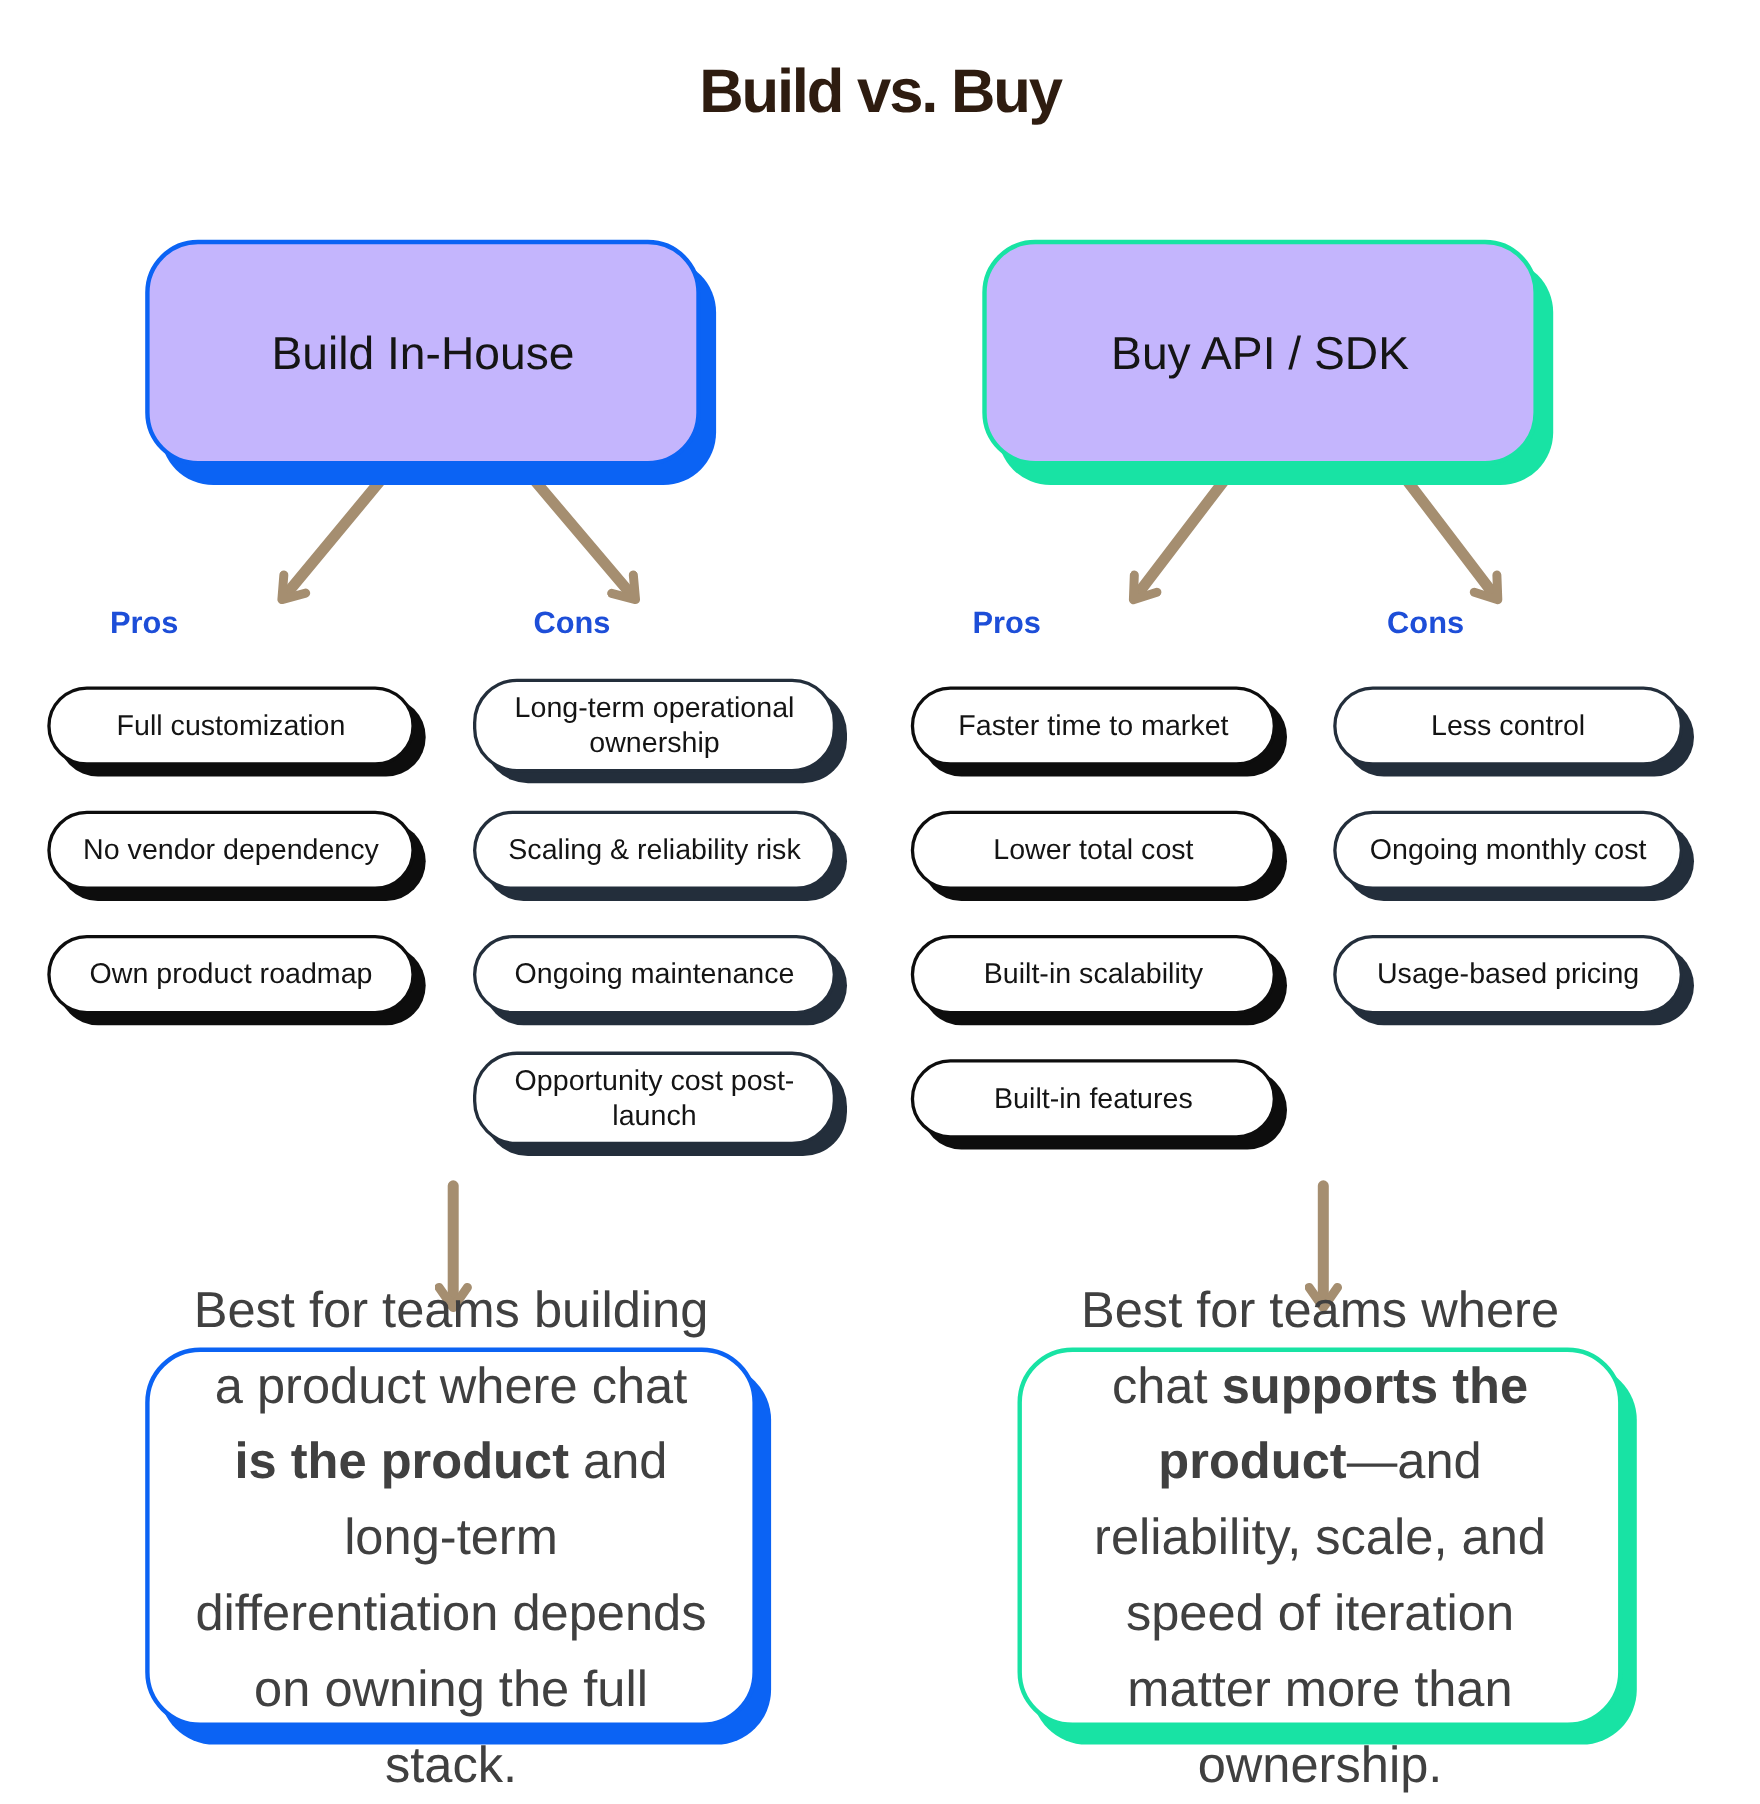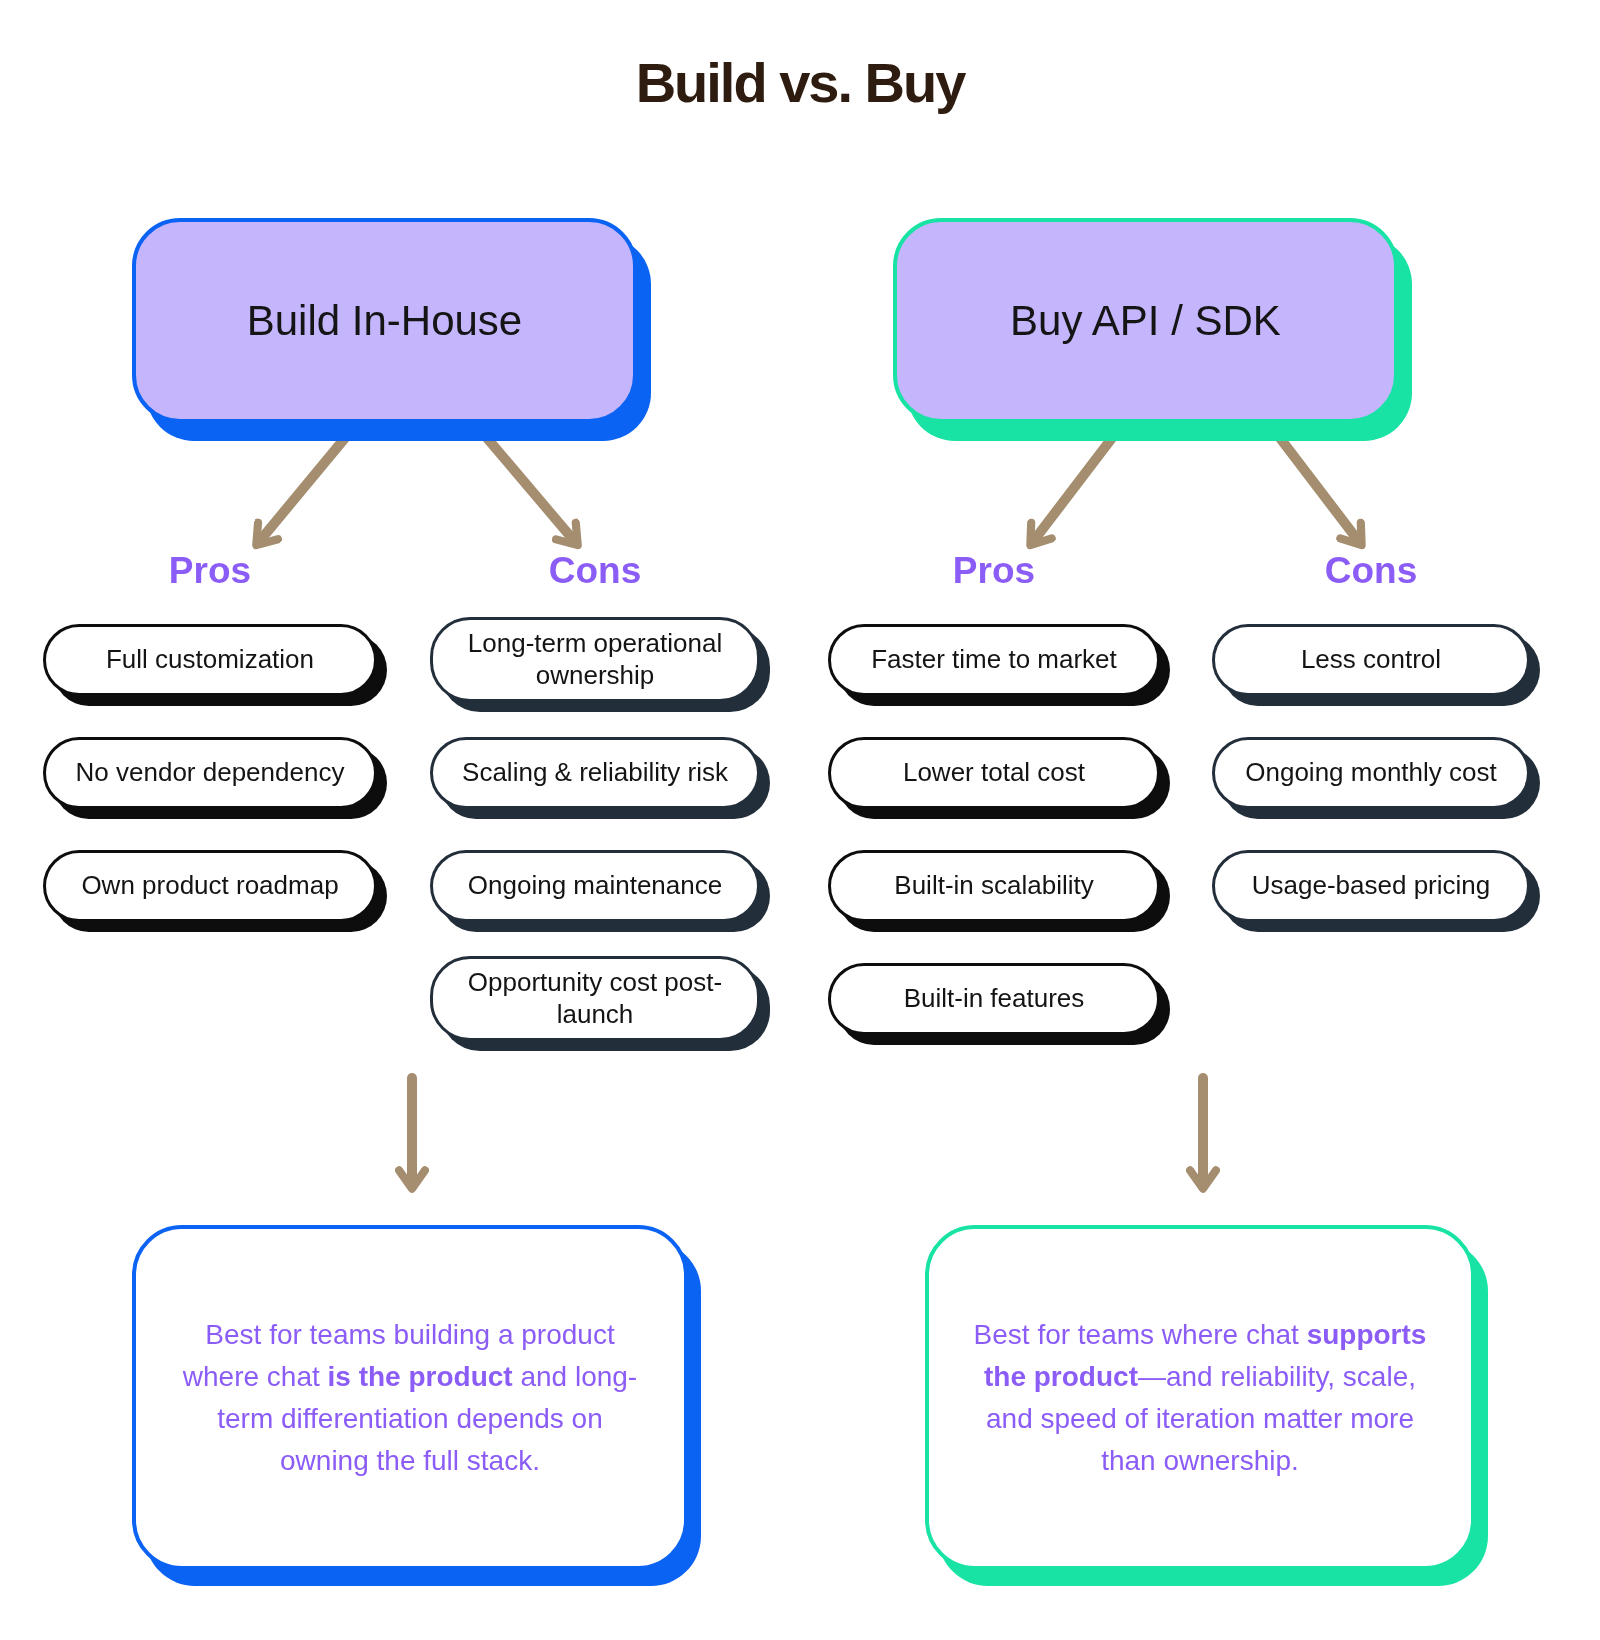--- a/index.html
+++ b/index.html
@@ -24,22 +24,22 @@
   .arrows-layer{position:absolute;left:0;top:0;width:1600px;height:1640px;pointer-events:none;}
   .topbox{
     position:absolute;top:218px;height:205px;background:#c4b5fd;
     border:4.5px solid;border-radius:48px;box-sizing:border-box;
     display:flex;align-items:center;justify-content:center;
     font-size:42px;color:var(--ink);
   }
   .topbox.blue{left:132px;width:505px;border-color:var(--blue);box-shadow:14px 18px 0 var(--blue);}
   .topbox.green{left:893px;width:505px;border-color:var(--green);box-shadow:14px 18px 0 var(--green);}
   .col-header{
-    position:absolute;top:550px;width:220px;text-align:center;
-    font-size:37px;font-weight:700;color:#8b5cf6;
+    position:absolute;top:550px;width:220px;text-align:left;
+    font-size:28px;font-weight:700;color:#1d4ed8;
   }
   .col-header.bp{left:100px;}
   .col-header.bc{left:485px;}
   .col-header.yp{left:884px;}
   .col-header.yc{left:1261px;}
   .pill-col{position:absolute;top:603px;display:flex;flex-direction:column;}
   .pill-col.build-pros{left:43px;width:334px;}
   .pill-col.build-cons{left:430px;width:330px;}
   .pill-col.buy-pros{left:828px;width:332px;}
   .pill-col.buy-cons{left:1212px;width:318px;}
@@ -49,21 +49,21 @@
     border:3px solid var(--pros-border);border-radius:40px;
     min-height:72px;display:flex;align-items:center;justify-content:center;
     text-align:center;font-size:26px;line-height:1.2;color:#141414;
     padding:8px 10px;box-shadow:10px 10px 0 var(--pros-border);
   }
   .pill.cons{border-color:var(--cons-border);box-shadow:10px 10px 0 var(--cons-border);}
   .summary{
     position:absolute;top:1225px;height:345px;background:#ffffff;
     border:4.5px solid;border-radius:50px;box-sizing:border-box;
     display:flex;align-items:center;justify-content:center;
-    padding:20px 38px;text-align:center;font-size:28px;line-height:1.5;color:#8b5cf6;
+    padding:20px 38px;text-align:center;font-size:46px;line-height:1.5;color:#404040;
   }
   .summary.blue{left:132px;width:556px;border-color:var(--blue);box-shadow:13px 16px 0 var(--blue);}
   .summary.green{left:925px;width:550px;border-color:var(--green);box-shadow:13px 16px 0 var(--green);}
   .summary b{font-weight:700;}
 </style>
 <title>Build vs. Buy</title></head>
 <body>
 
 <div class="title">Build vs. Buy</div>
 

